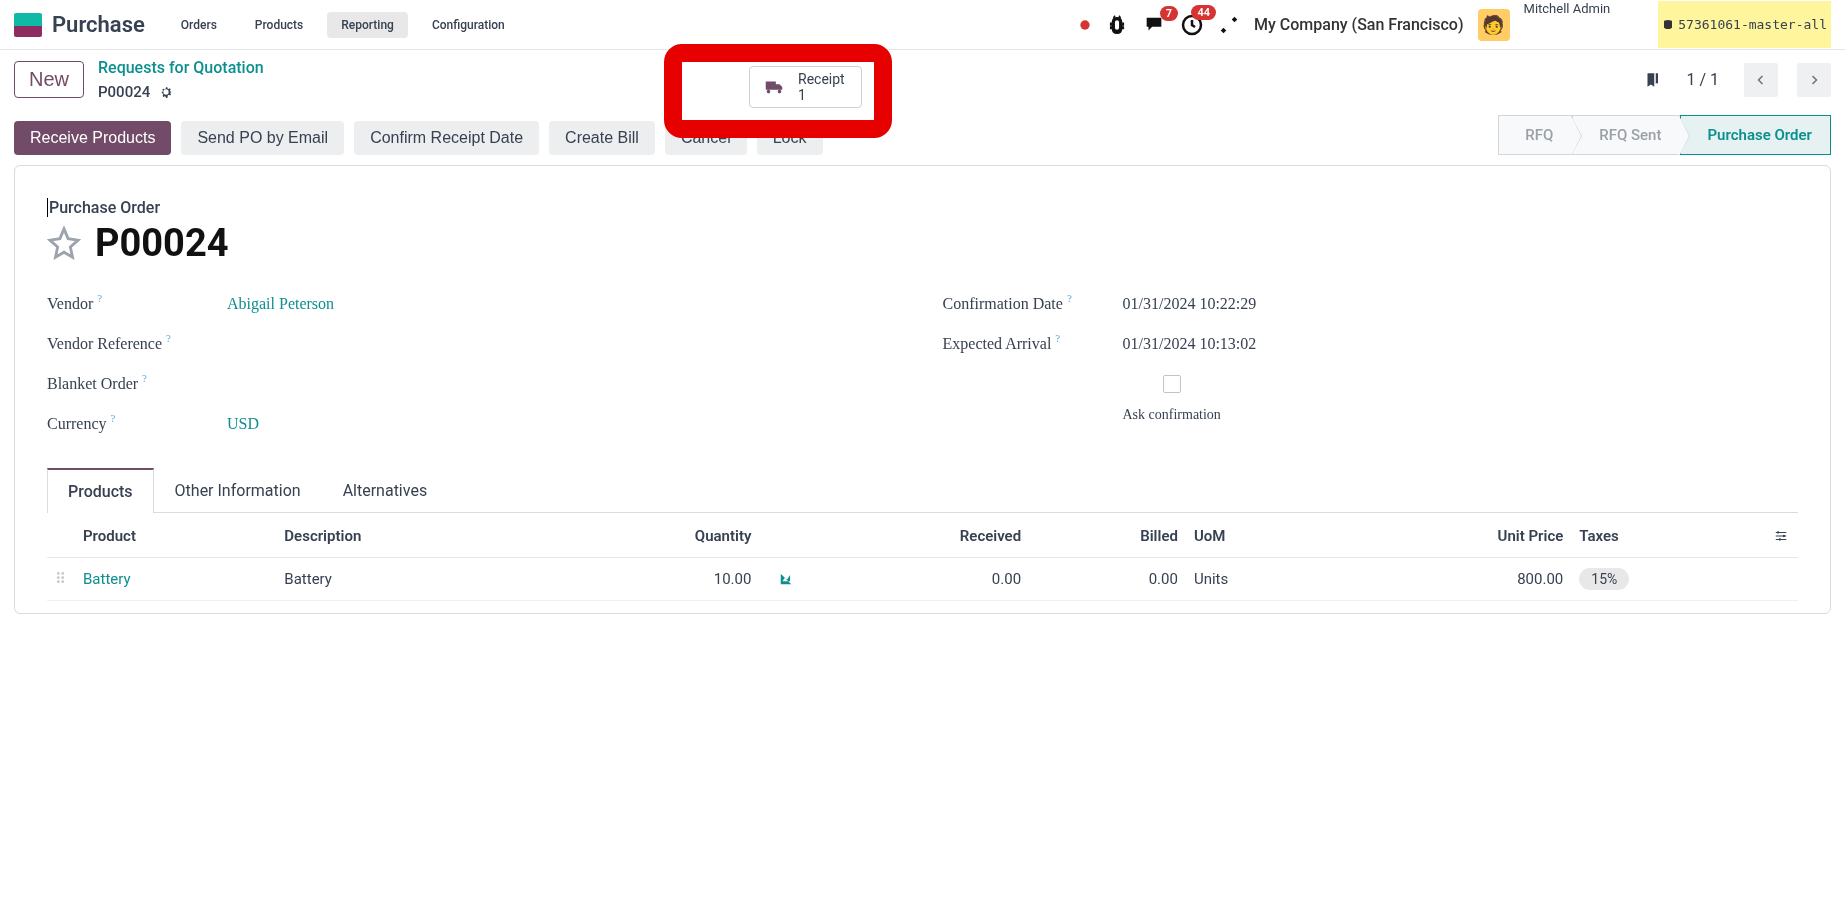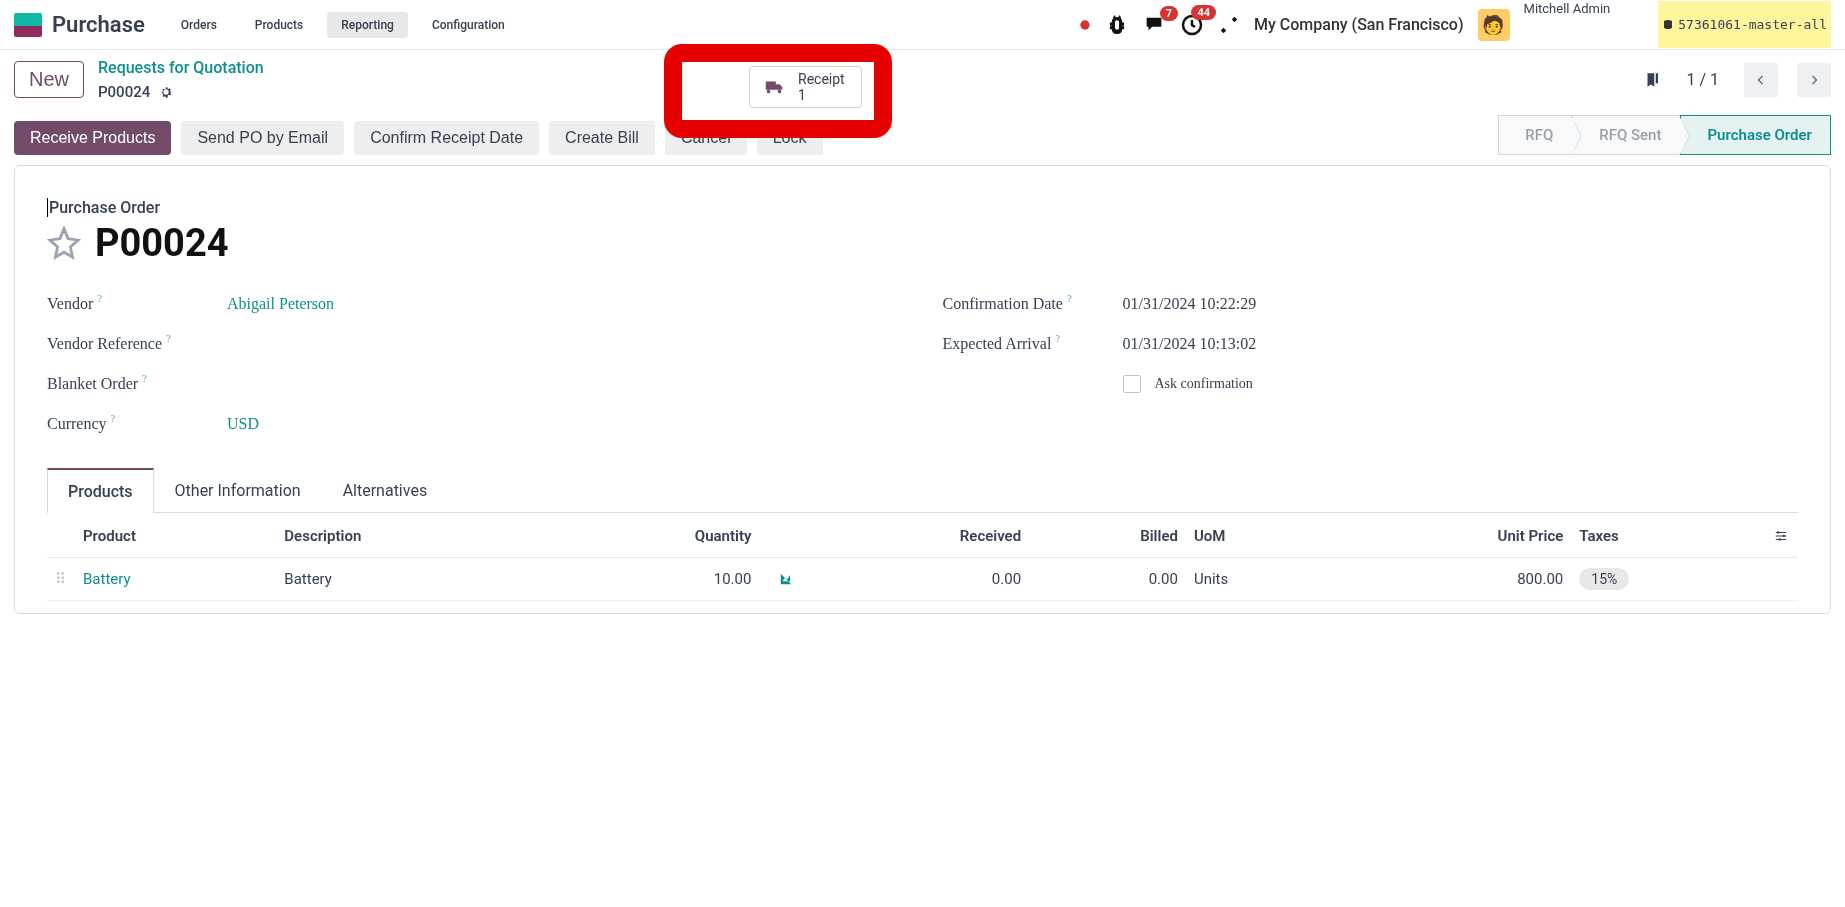--- a/index.html
+++ b/index.html
@@ -50,21 +50,21 @@
 .sheet-title-main { display:flex; align-items:center; gap:14px; margin-top:4px;}
 .star-icon { color:#9ca3af; }
 .order-num { font-size:38px; font-weight:700; color:#111;}
 .fields-grid { display:flex; gap:40px; margin-top:30px;}
 .field-col { flex:1; display:flex; flex-direction:column; gap:22px;}
 .field-row { display:flex; align-items:center;font-family:Liberation Serif, serif; }
 .field-label { width:180px; font-size:16px; font-weight:500; color:#374151; display:flex; align-items:flex-start; gap:4px;}
 .help-q { color:#5aa9d6; font-size:11px; position:relative; top:-3px;}
 .field-val { font-size:16px; color:#374151;}
 .field-val.link { color:#0d8f8f;}
-.checkbox-row { display:flex; align-items:center; gap:14px;}
+.checkbox-row { display:flex; align-items:center; gap:14px;flex-direction:column;}
 .chk { width:18px; height:18px; border:1px solid #c0c4cc; border-radius:2px; }
 
 
 .tabs { display:flex; border-bottom:1px solid #d8dbe0; margin-top:34px; }
 .tab { padding:12px 20px; font-size:16px; color:#374151; cursor:pointer; border:1px solid transparent; border-bottom:none; position:relative; top:1px;}
 .tab.active { border-color:#d8dbe0; border-top:2px solid #714b67; background:#fff; color:#374151; font-weight:500;}
 
 
 table { width:100%; border-collapse:collapse; margin-top:2px; font-size:15px;}
 th { text-align:left; padding:12px 8px; font-weight:600; color:#374151; border-bottom:1px solid #e5e7eb;}

